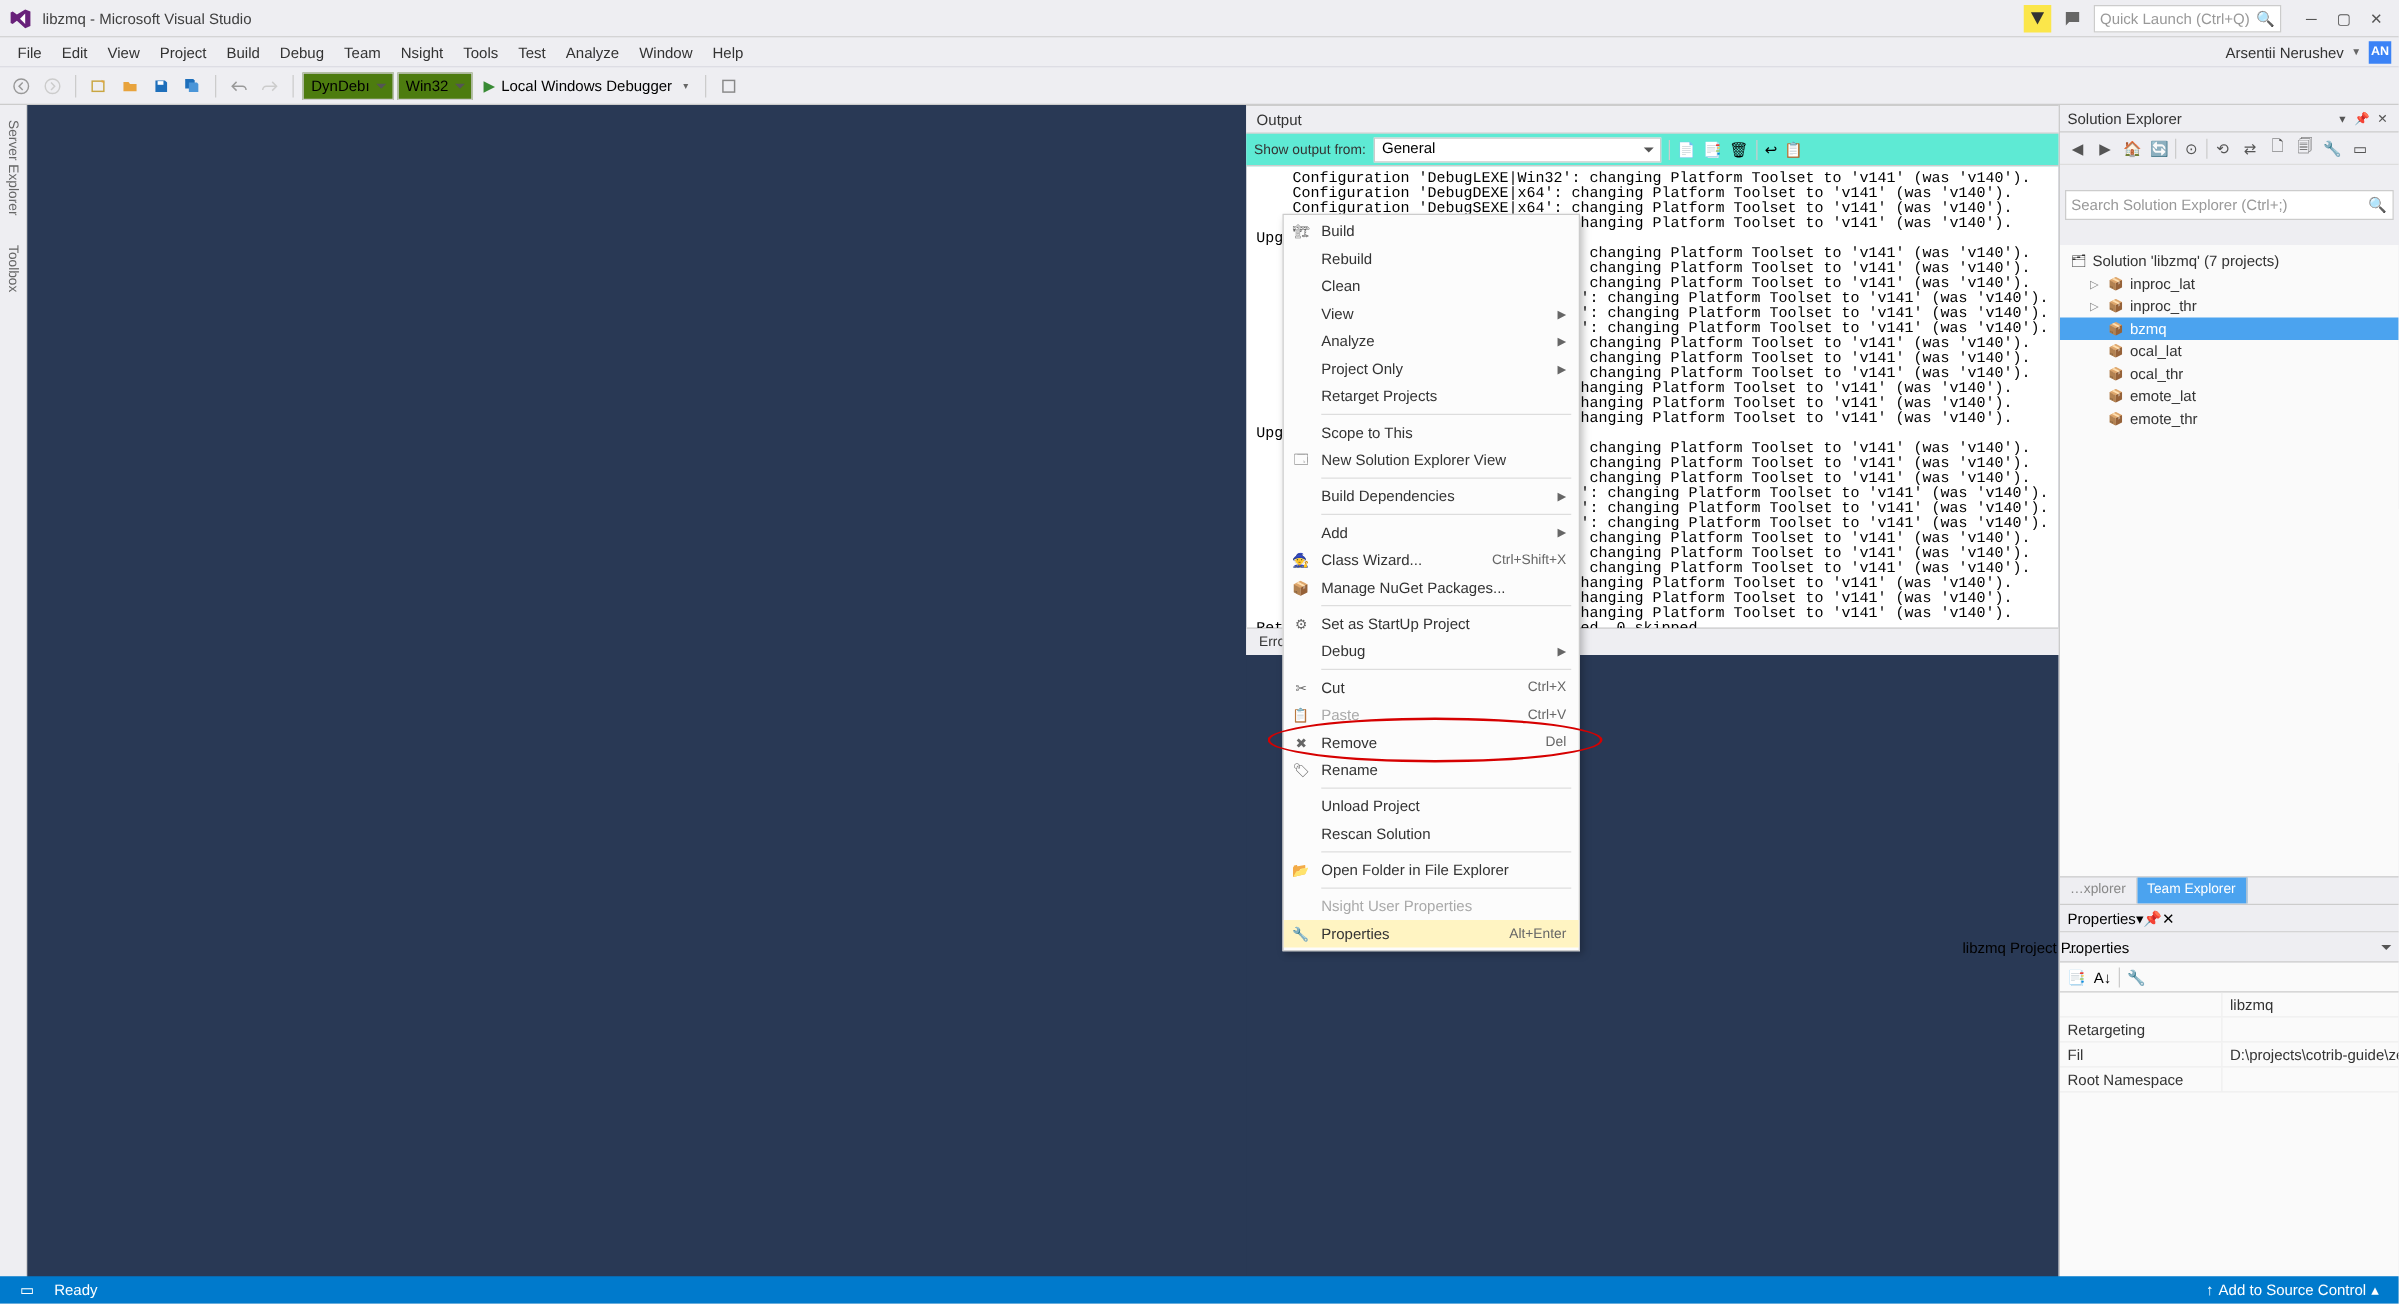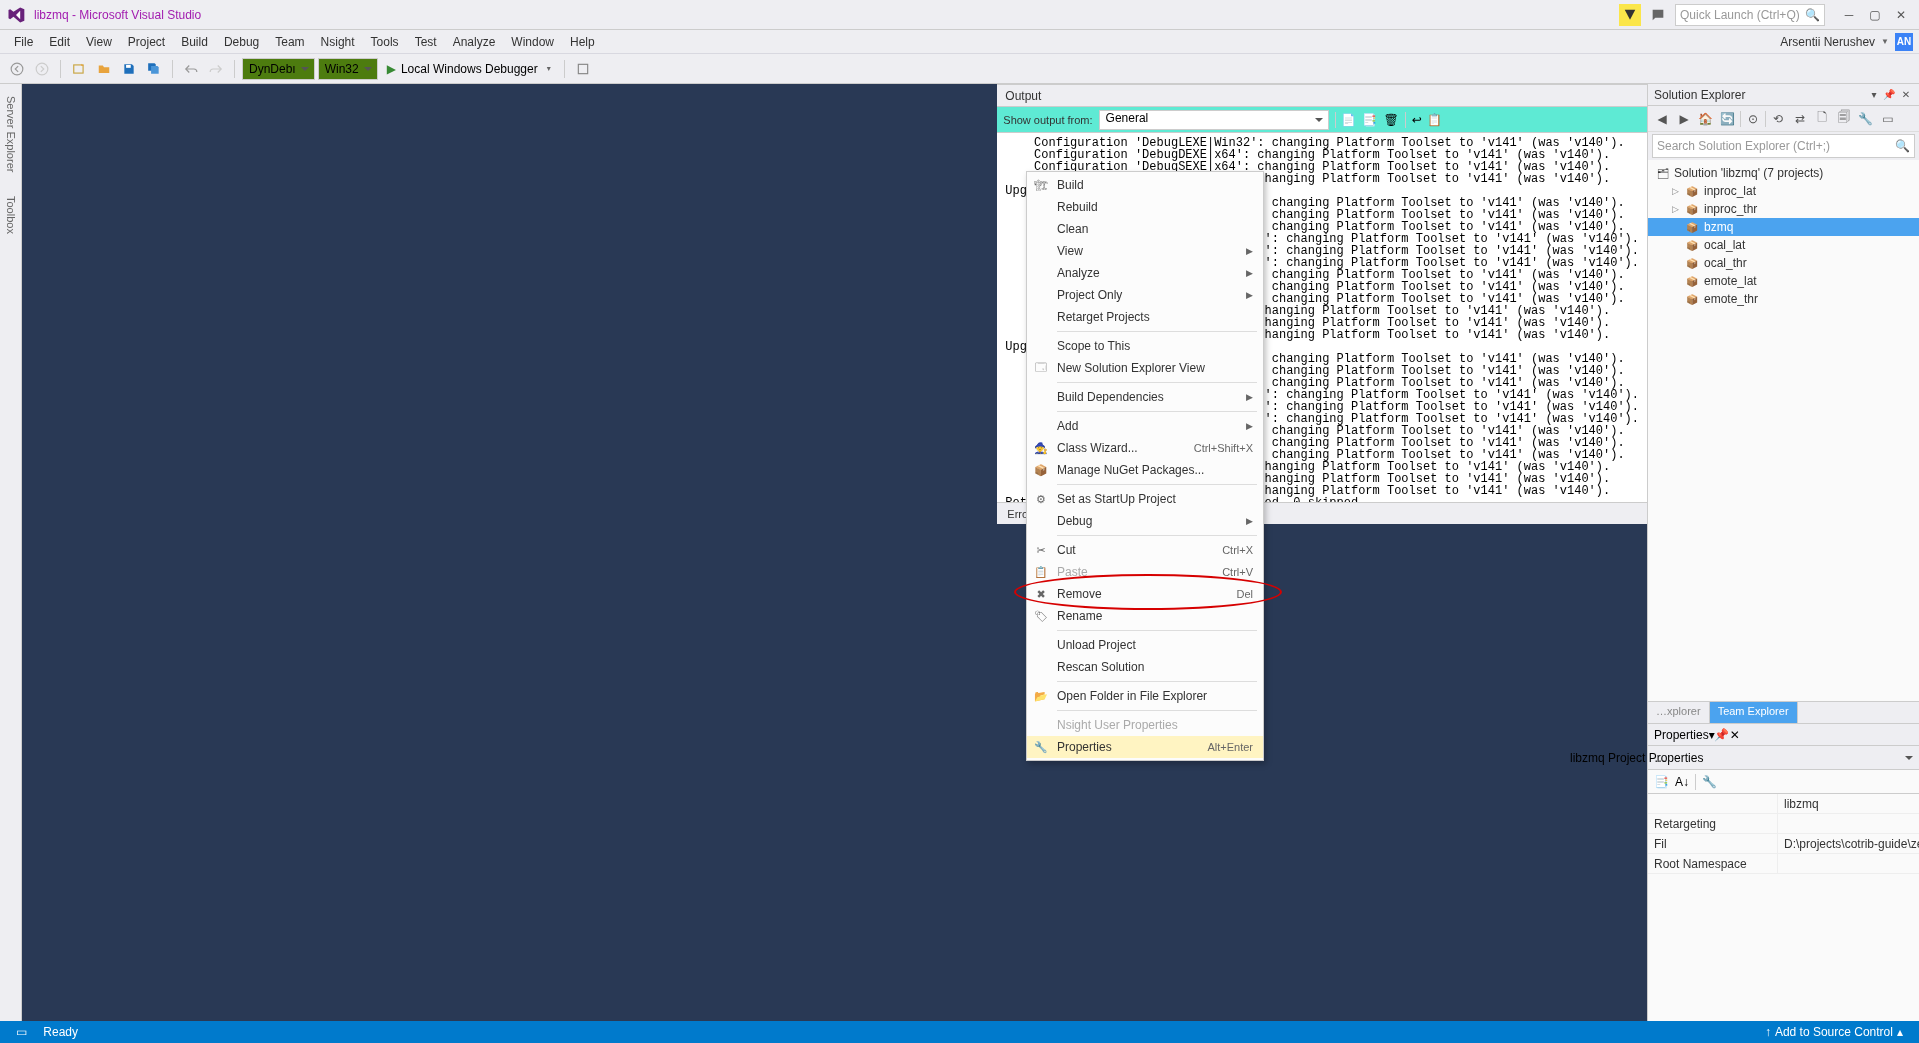--- a/index.html
+++ b/index.html
@@ -1,21 +1,21 @@
 <!DOCTYPE html>
 <html><head>
 <meta charset="utf-8">
 <style>
 * { margin: 0; padding: 0; box-sizing: border-box; font-family: "Segoe UI", Tahoma, sans-serif; font-size: 12px; }
 body { background: #eeeef2; width: 1919px; height: 1043px; overflow: hidden; position: relative; }
 
 
 .titlebar { height: 30px; background: #eeeef2; display: flex; align-items: center; padding: 0 6px; border-bottom: 1px solid #ccc; }
 .titlebar .vs-logo { width: 20px; height: 20px; margin-right: 8px; }
-.titlebar .title { color: #a21caf; font-size: 12px; flex-shrink: 0; }
+.titlebar .title { color: #404040; font-size: 12px; flex-shrink: 0; }
 .titlebar .spacer { flex: 1; }
 .titlebar .right-icons { display: flex; align-items: center; gap: 6px; }
 .titlebar .notif { width: 22px; height: 22px; background: #fbe64a; display: flex; align-items: center; justify-content: center; }
 .titlebar .msg-icon { width: 22px; height: 22px; display: flex; align-items: center; justify-content: center; }
 .titlebar .quicklaunch { width: 150px; height: 22px; border: 1px solid #ccc; background: #fff; padding: 0 4px; color: #999; display: flex; align-items: center; }
 .titlebar .win-btns { display: flex; gap: 2px; margin-left: 6px; }
 .titlebar .win-btn { width: 24px; height: 22px; display: flex; align-items: center; justify-content: center; color: #555; }
 
 
 .menubar { height: 24px; background: #eeeef2; display: flex; align-items: center; padding: 0 6px; border-bottom: 1px solid #d8d8e0; }
@@ -52,21 +52,21 @@
 .output-tabs .tab { padding: 3px 10px; font-size: 11px; color: #333; border-right: 1px solid #ccc; cursor: pointer; }
 .output-tabs .tab.active { background: #fff; }
 
 
 .right-col { width: 272px; background: #eeeef2; border-left: 1px solid #ccc; display: flex; flex-direction: column; position: relative; }
 .panel-title { height: 22px; background: #eeeef2; display: flex; align-items: center; padding: 0 6px; font-size: 11px; color: #333; border-bottom: 1px solid #ccc; }
 .panel-title .sp { flex: 1; }
 .panel-title .pt-btn { width: 14px; height: 14px; display:flex; align-items:center; justify-content:center; color:#555; font-size:10px; margin-left:2px;}
 .panel-toolbar { height: 26px; display: flex; align-items: center; padding: 0 4px; gap: 2px; border-bottom: 1px solid #ddd; }
 .panel-toolbar .pt-btn { width: 20px; height: 20px; display: flex; align-items: center; justify-content: center; color: #555; }
-.search-box { height: 24px; border: 1px solid #ccc; background: #fff; margin: 2px 4px; padding: 0 4px; display: flex; align-items: center; color: #999; font-size: 11px; }
+.search-box { height: 24px; border: 1px solid #ccc; background: #fff; margin: 20px 4px; padding: 0 4px; display: flex; align-items: center; color: #999; font-size: 11px; }
 .tree { flex: 1; overflow: auto; background: #fafafa; padding: 4px 0; font-size: 12px; }
 .tree .node { display: flex; align-items: center; height: 18px; padding-left: 8px; gap: 4px; color: #333; cursor: pointer; }
 .tree .node .arrow { width: 10px; color: #888; font-size: 9px; }
 .tree .node .icn { width: 14px; height: 14px; display: inline-flex; align-items: center; justify-content: center; font-size: 10px; }
 .tree .node.sel { background: #4ba3ef; color: #fff; }
 .tree .node.ind1 { padding-left: 24px; }
 
 .right-tabs { height: 22px; background: #eeeef2; display: flex; border-top: 1px solid #ccc; }
 .right-tabs .tab { padding: 3px 8px; font-size: 11px; border-right: 1px solid #ccc; cursor: pointer; }
 .right-tabs .tab.active { background: #4ba3ef; color: #fff; }

